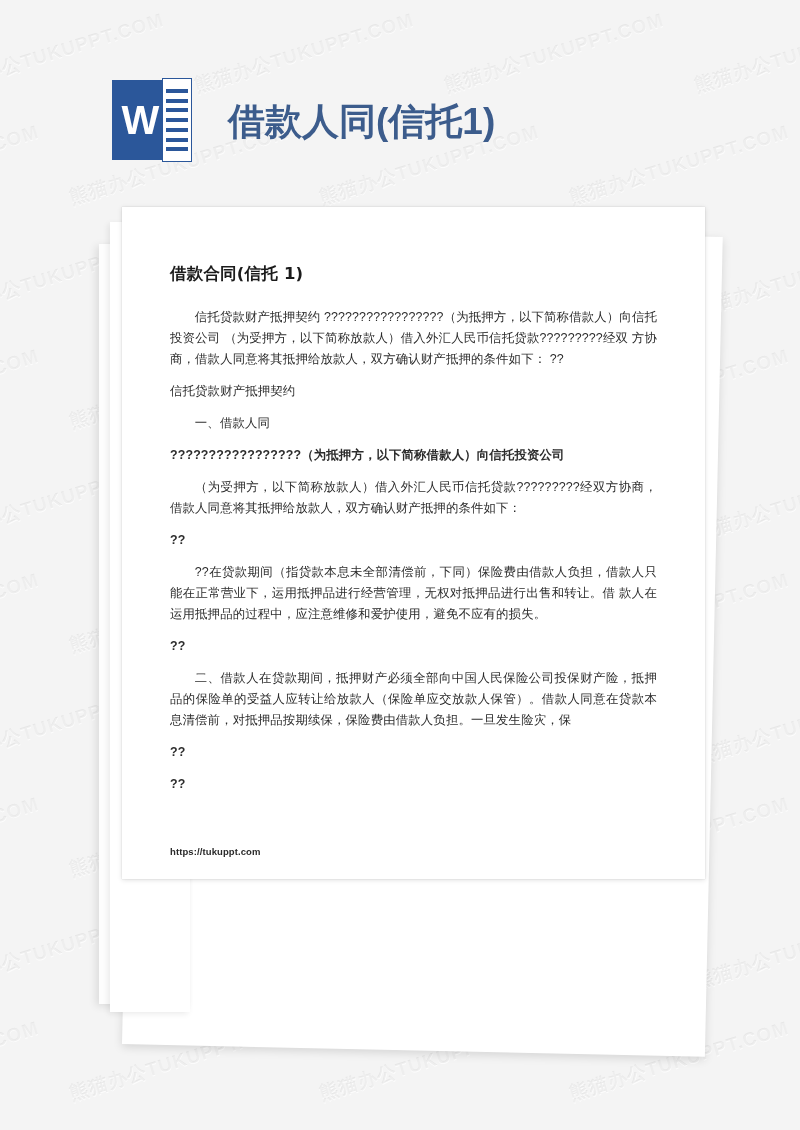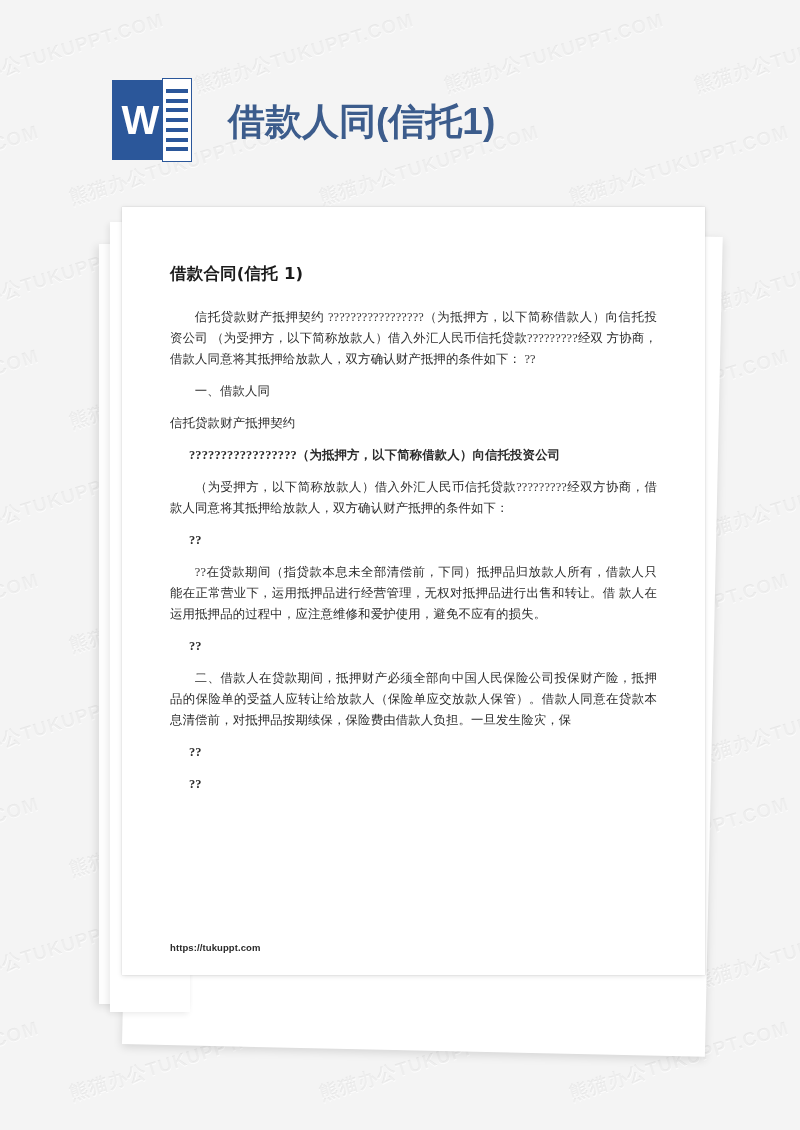--- a/index.html
+++ b/index.html
@@ -131,21 +131,21 @@
     background: #ffffff;
     box-shadow: -2px 2px 6px rgba(0,0,0,0.08);
   }
 
   
   .page {
     position: absolute;
     left: 122px;
     top: 207px;
     width: 583px;
-    height: 768px;
+    height: 672px;
     background: #ffffff;
     box-shadow: 0 1px 5px rgba(0,0,0,0.13), 0 0 1px rgba(0,0,0,0.18);
     z-index: 3;
     overflow: hidden;
   }
   .page-inner {
     padding: 56px 48px 20px 48px;
     position: relative;
     height: 100%;
     box-sizing: border-box;
@@ -154,31 +154,31 @@
   .sec-title {
     font-family: "DejaVu Sans", "Liberation Sans", sans-serif;
     font-size: 16.5px;
     font-weight: bold;
     color: #1b1b1b;
     margin: 0 0 22px 0;
     letter-spacing: 0.2px;
   }
 
   .p {
-    font-family: Liberation Serif, serif;
+    font-family: Liberation Sans, sans-serif;
     font-size: 12.4px;
     line-height: 21px;
     color: #2c2c2c;
     margin: 0 0 11px 0;
     text-align: justify;
     text-justify: inter-ideograph;
     letter-spacing: 0.15px;
   }
   .p.indent { text-indent: 2em; }
-  .p.qmk { font-weight: bold; margin-left: 19px; }
+  .p.qmk { font-weight: bold; }
 
   .footer-url {
     position: absolute;
     left: 48px;
     bottom: 22px;
     font-family: "Liberation Sans", "DejaVu Sans", sans-serif;
     font-size: 9.5px;
     font-weight: bold;
     color: #2a2a2a;
     letter-spacing: 0.1px;
@@ -255,26 +255,26 @@
   <div class="sheet-back-rot"></div>
   <div class="sheet-back-left"></div>
   <div class="sheet-back-left2"></div>
 </div>
 
 <div class="page">
   <div class="page-inner">
     <h1 class="sec-title">借款合同(信托 1)</h1>
 
     <p class="p indent">信托贷款财产抵押契约 ?????????????????（为抵押方，以下简称借款人）向信托投资公司 （为受押方，以下简称放款人）借入外汇人民币信托贷款?????????经双 方协商，借款人同意将其抵押给放款人，双方确认财产抵押的条件如下： ??</p>
+    <p class="p">信托贷款财产抵押契约</p>
     <p class="p indent">一、借款人同</p>
-    <p class="p">信托贷款财产抵押契约</p>
     <p class="p qmk">?????????????????（为抵押方，以下简称借款人）向信托投资公司</p>
     <p class="p indent">（为受押方，以下简称放款人）借入外汇人民币信托贷款?????????经双方协商，借款人同意将其抵押给放款人，双方确认财产抵押的条件如下：</p>
     <p class="p qmk">??</p>
-    <p class="p indent">??在贷款期间（指贷款本息未全部清偿前，下同）抵押品归放款人所有，借款人只能在正常营业下，运用抵押品进行经营管理，无权对抵押品进行出售和转让。借 款人在运用抵押品的过程中，应注意维修和爱护使用，避免不应有的损失。</p>
+    <p class="p indent">??在贷款期间（指贷款本息未全部清偿前，下同）保险费由借款人负担，借款人只能在正常营业下，运用抵押品进行经营管理，无权对抵押品进行出售和转让。借 款人在运用抵押品的过程中，应注意维修和爱护使用，避免不应有的损失。</p>
     <p class="p qmk">??</p>
     <p class="p indent">二、借款人在贷款期间，抵押财产必须全部向中国人民保险公司投保财产险，抵押品的保险单的受益人应转让给放款人（保险单应交放款人保管）。借款人同意在贷款本息清偿前，对抵押品按期续保，保险费由借款人负担。一旦发生险灾，保</p>
     <p class="p qmk">??</p>
     <p class="p qmk">??</p>
 
     <div class="footer-url">https://tukuppt.com</div>
   </div>
 </div>
 
 </body></html>

